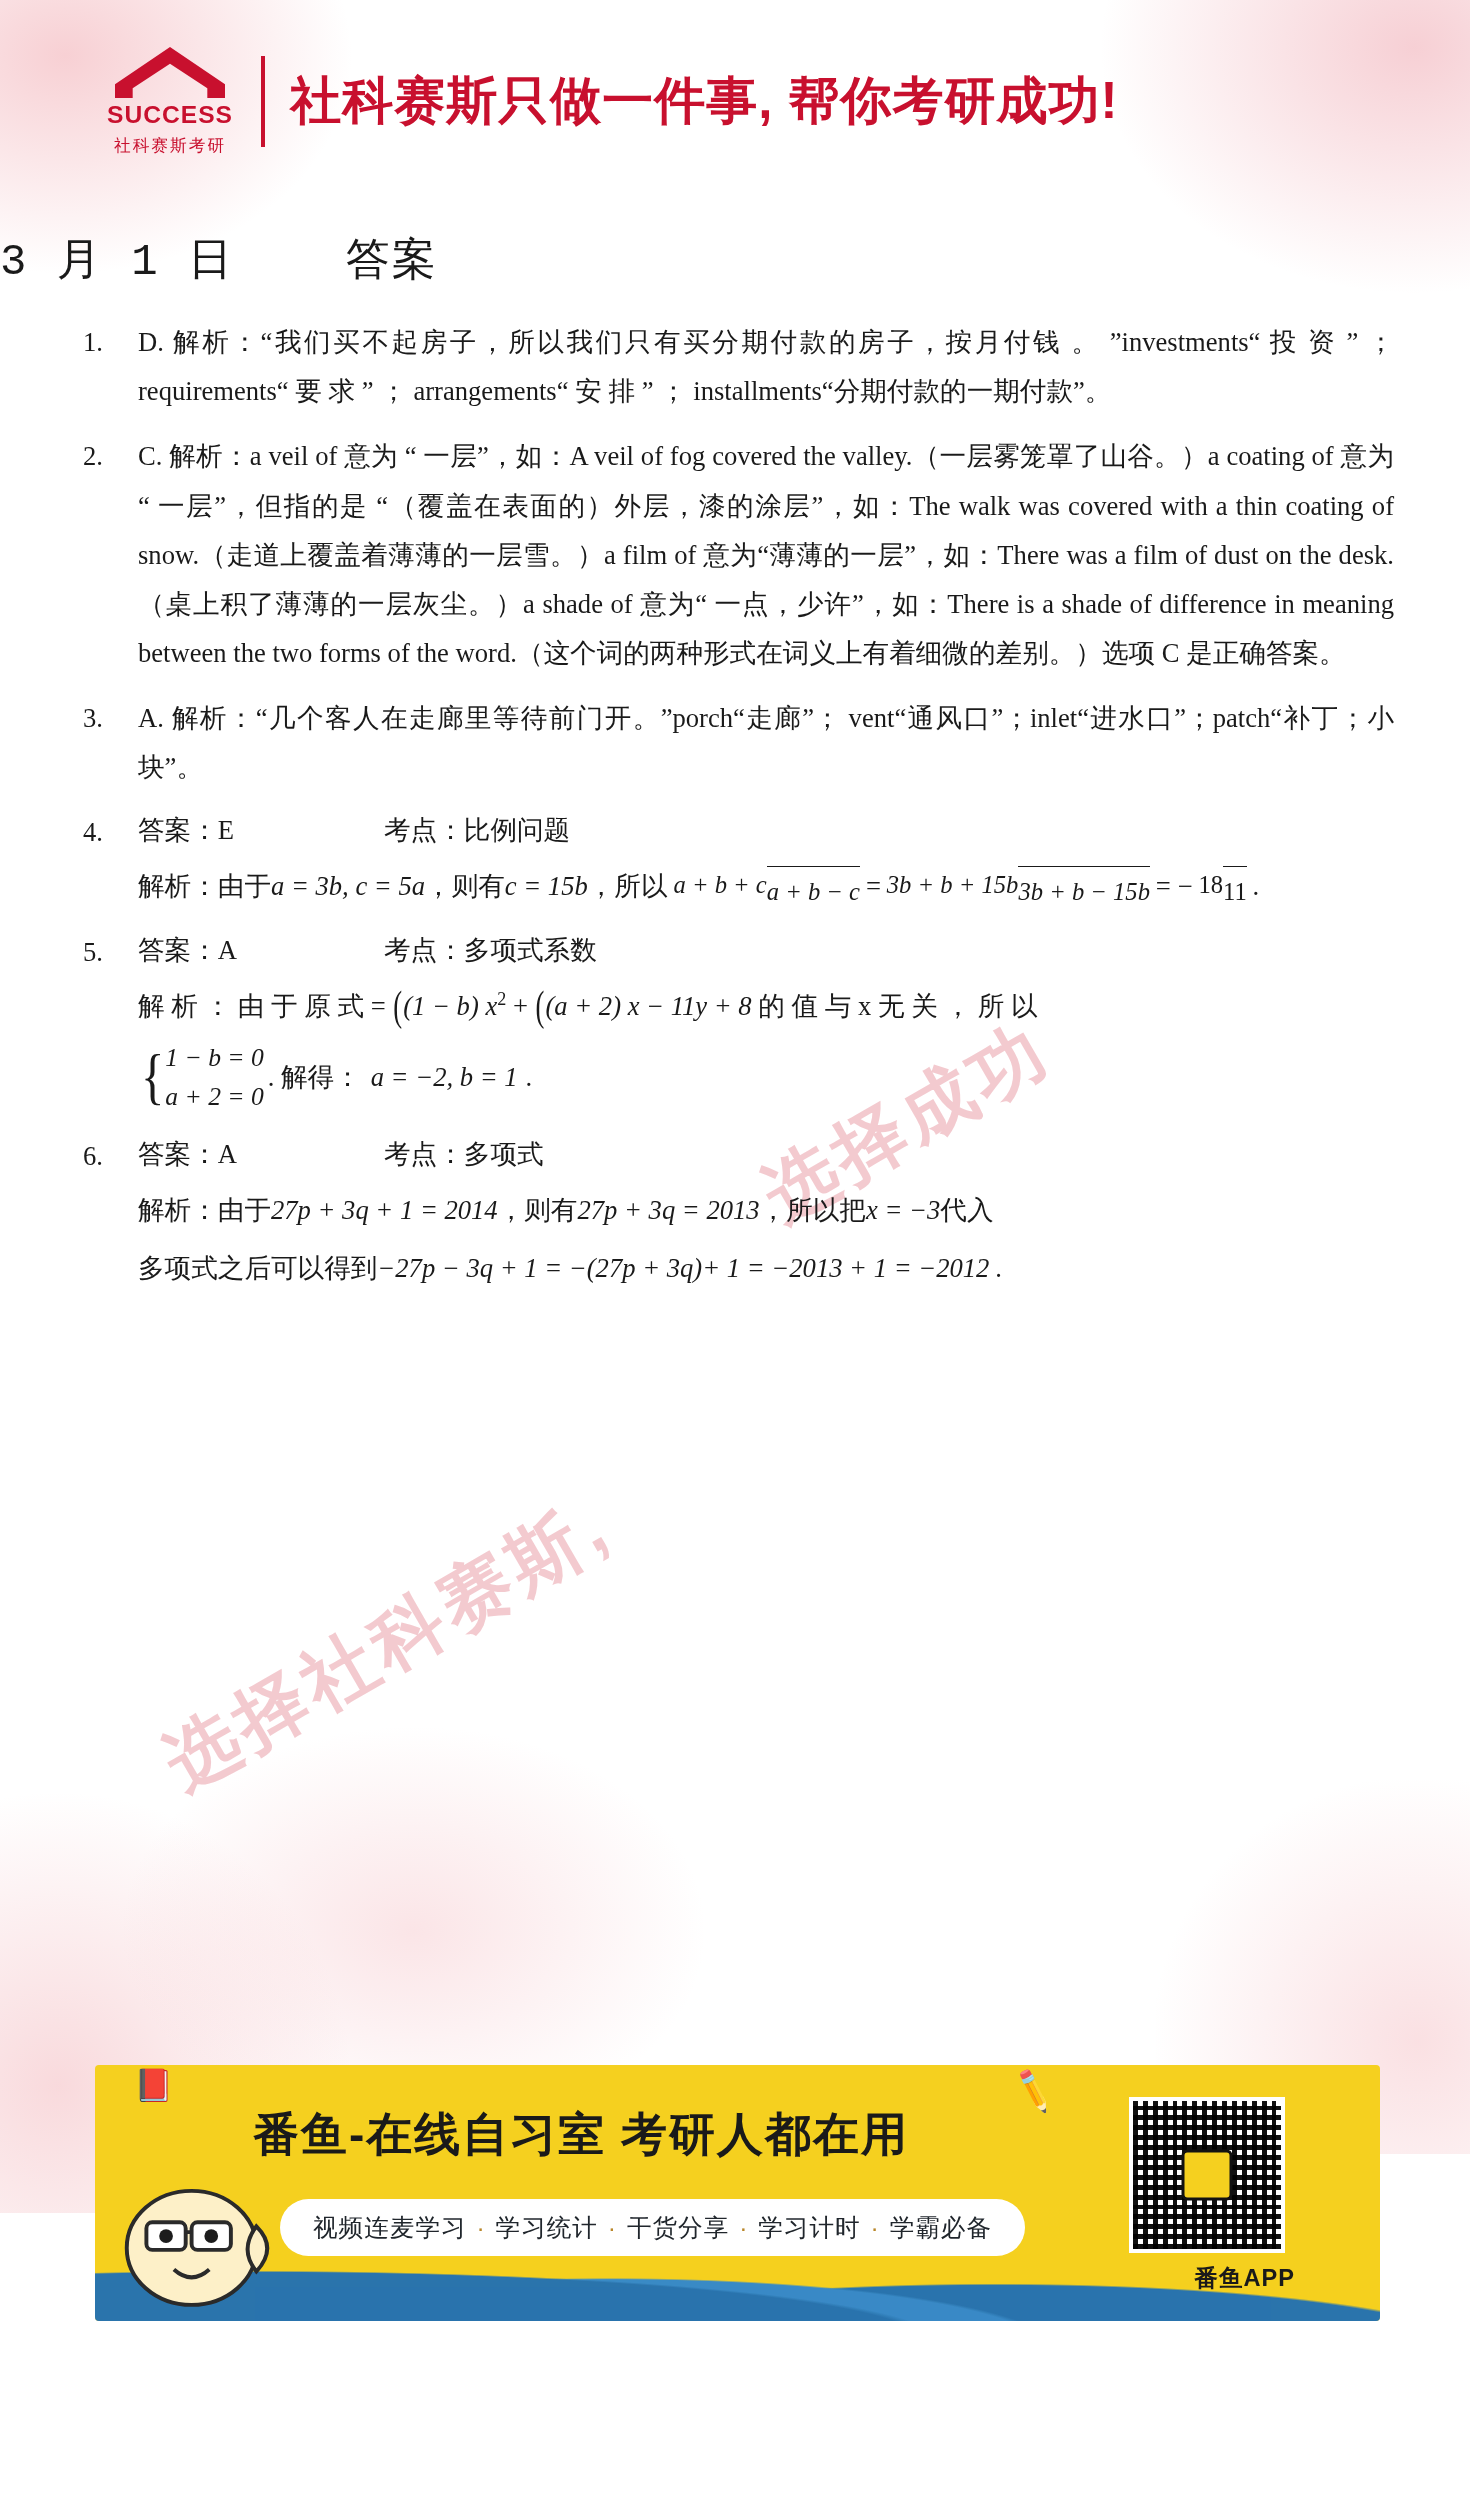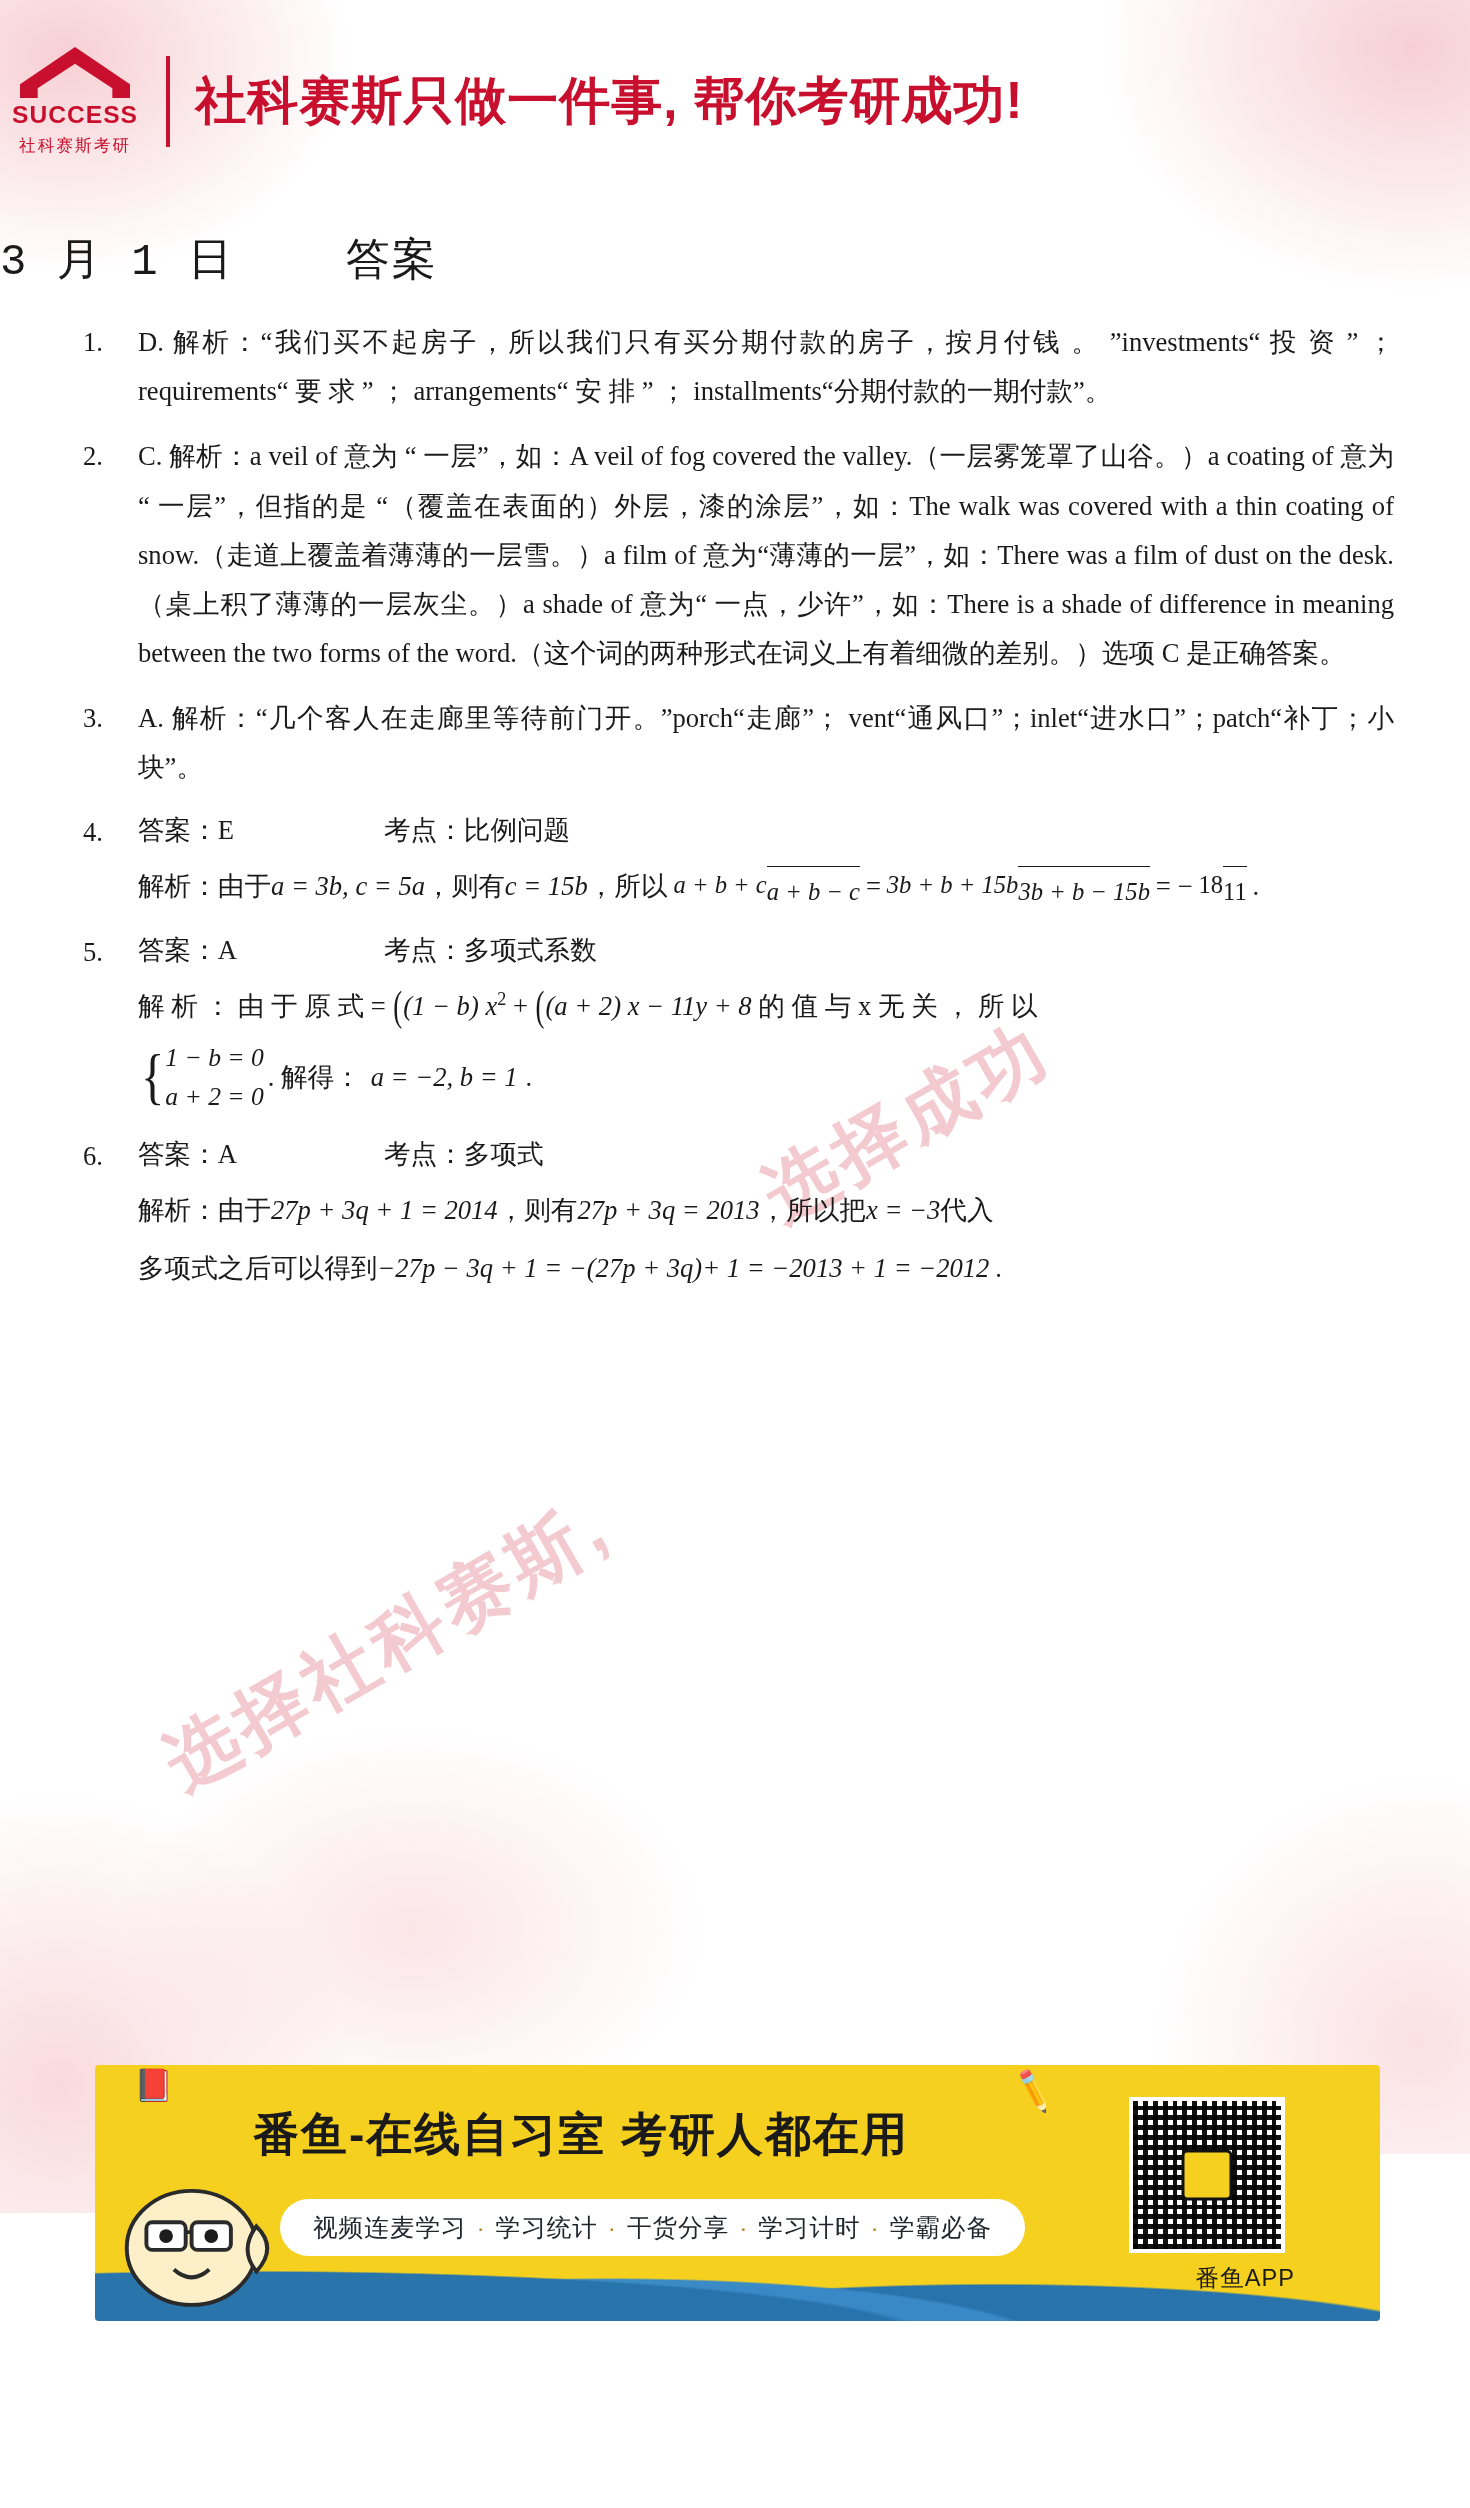--- a/index.html
+++ b/index.html
@@ -59,20 +59,21 @@
   .watermark.w1 { left: 138px; top: 1596px; }
   .watermark.w2 { left: 749px; top: 1074px; }
 
   
   .header {
     position: relative;
     z-index: 3;
     height: 202px;
     display: flex;
     align-items: center;
+    padding-left: 95px;
     box-sizing: border-box;
   }
   .logo-block {
     display: flex;
     flex-direction: column;
     align-items: center;
     width: 150px;
   }
   .logo-roof {
     width: 114px;
@@ -274,21 +275,21 @@
     transform: translate(-50%,-50%);
     width: 45px; height: 45px;
     background: #f5d01f;
     border: 3px solid #111;
     border-radius: 5.9px;
   }
   .ad-qr-label {
     position: absolute;
     right: 85px; top: 197px;
     font-family: "Liberation Sans", sans-serif;
-    font-weight: 400;
+    font-weight: 700;
     font-size: 23.6px;
     color: #1a1a1a;
     letter-spacing: 1px;
   }
   .ad-pencil {
     position: absolute;
     right: 325px; top: 5.9px;
     font-size: 33px;
     transform: rotate(18deg);
   }

